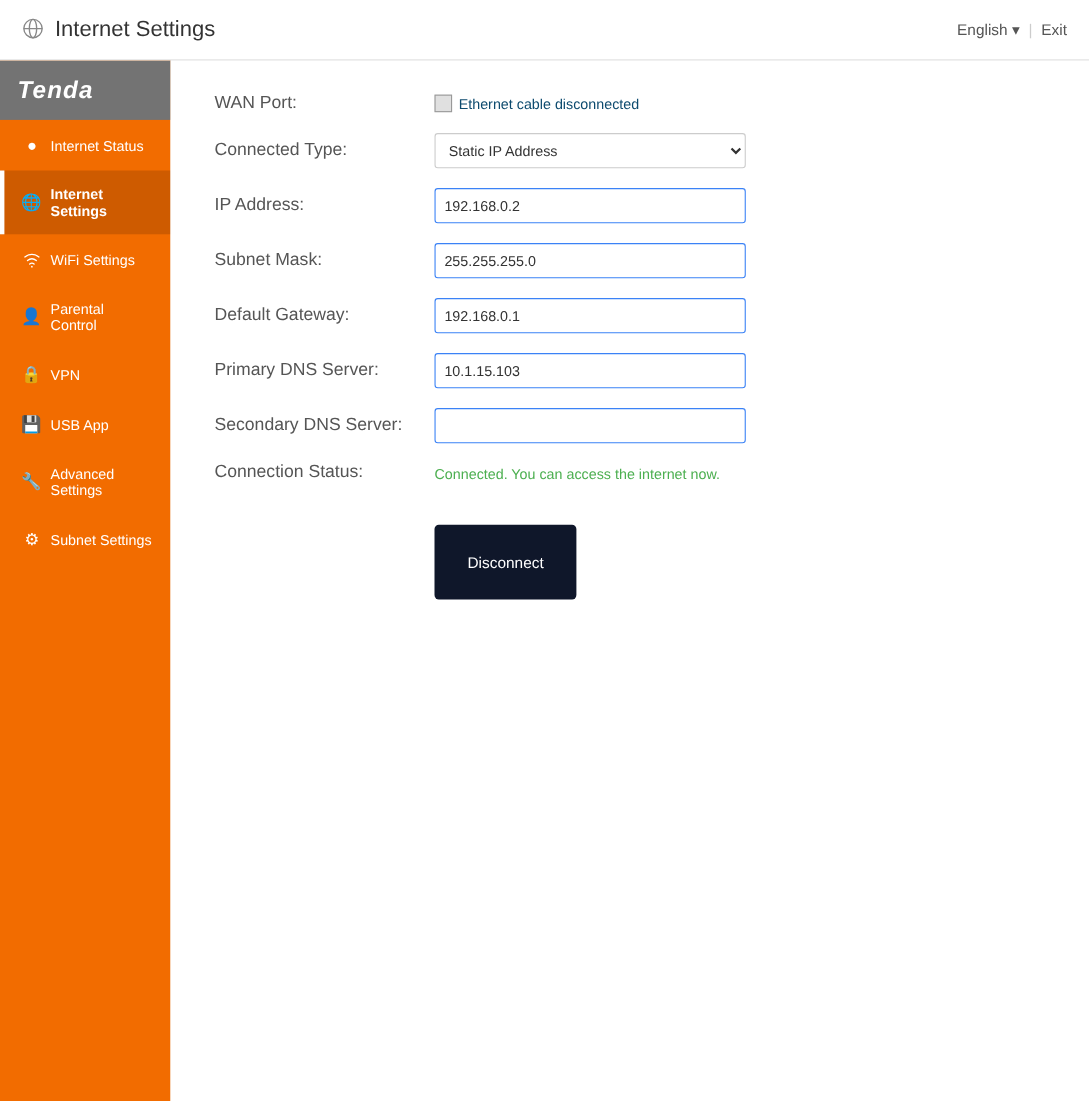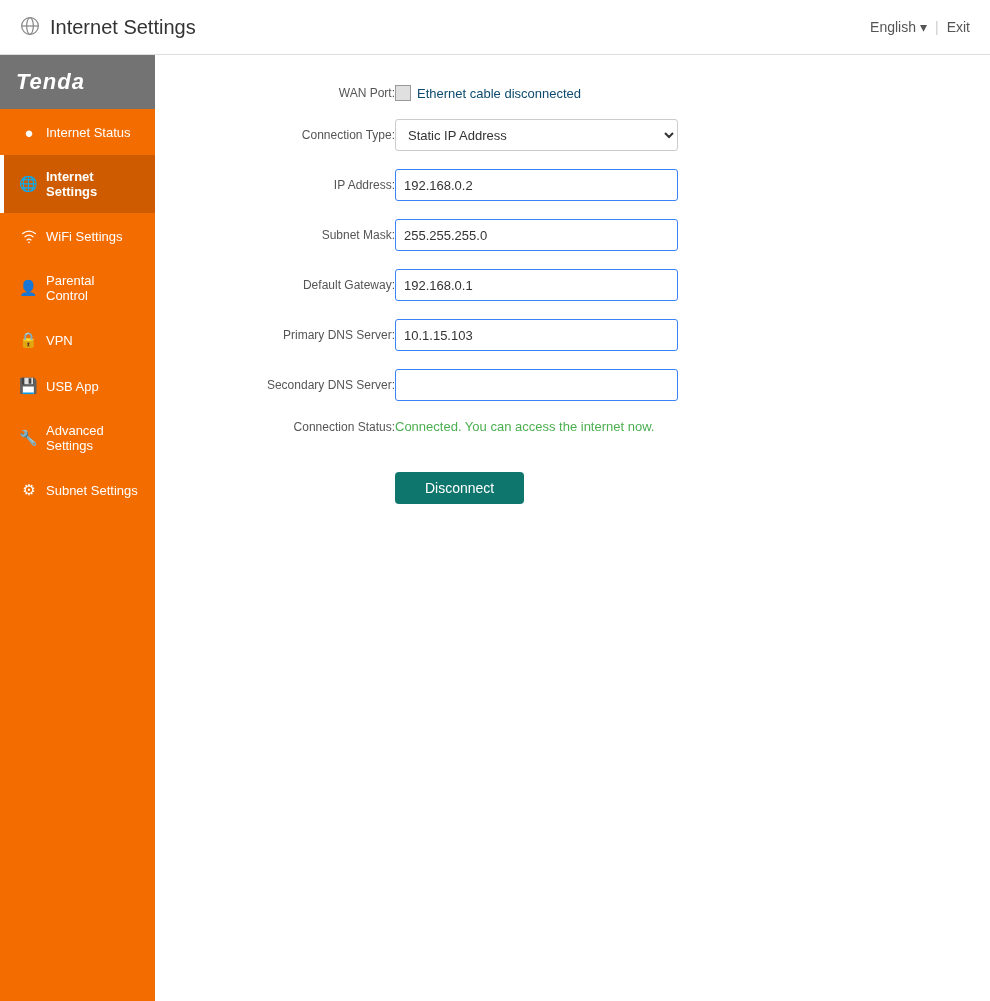--- a/index.html
+++ b/index.html
@@ -118,24 +118,23 @@
       max-width: 780px;
       margin: 0 auto;
     }
     .form-row {
       display: flex;
       align-items: center;
       margin-bottom: 18px;
     }
     .form-label {
       width: 200px;
-      text-align: right;
       padding-right: 0;
       color: #555;
-      font-size: 12px;
+      font-size: 16px;
       flex-shrink: 0;
     }
     .form-value {
       flex: 1;
       display: flex;
       align-items: center;
       gap: 8px;
     }
     .form-value input[type="text"] {
       width: 283px;
@@ -179,25 +178,25 @@
     .connection-status-text {
       color: #4caf50;
       font-size: 13px;
     }
     .connection-duration-text {
       color: #333;
       font-size: 13px;
     }
 
     .btn-disconnect {
-      background: #0f766e;
+      background: #0f172a;
       color: #fff;
       border: none;
       border-radius: 4px;
-      padding: 8px 30px;
+      padding: 26px 30px;
       font-size: 14px;
       cursor: pointer;
       margin-top: 20px;
       margin-left: 200px;
     }
 
     
     .globe-icon svg {
       width: 20px;
       height: 20px;
@@ -282,21 +281,21 @@
         <div class="form-label">WAN Port:</div>
         <div class="form-value">
           <div class="wan-status">
             <span class="wan-icon"></span>
             <span>Ethernet cable disconnected</span>
           </div>
         </div>
       </div>
 
       <div class="form-row">
-        <div class="form-label">Connection Type:</div>
+        <div class="form-label">Connected Type:</div>
         <div class="form-value">
           <select>
             <option>Static IP Address</option>
             <option>Dynamic IP</option>
             <option>PPPoE</option>
           </select>
         </div>
       </div>
 
       <div class="form-row">

